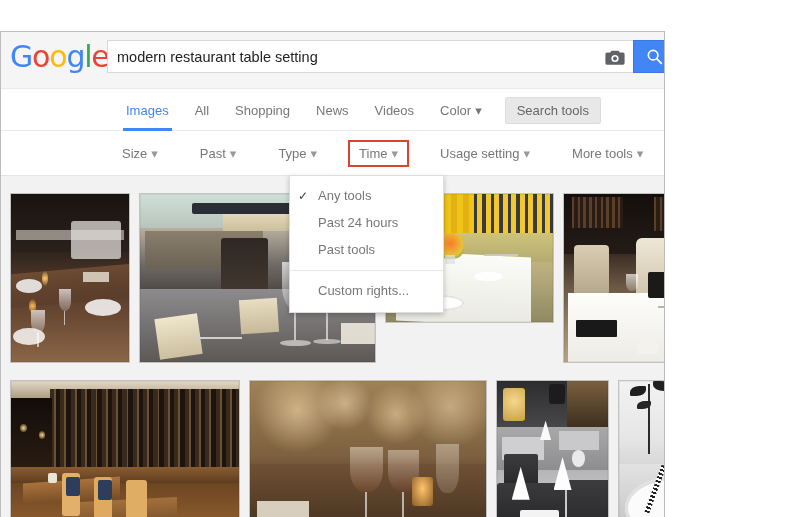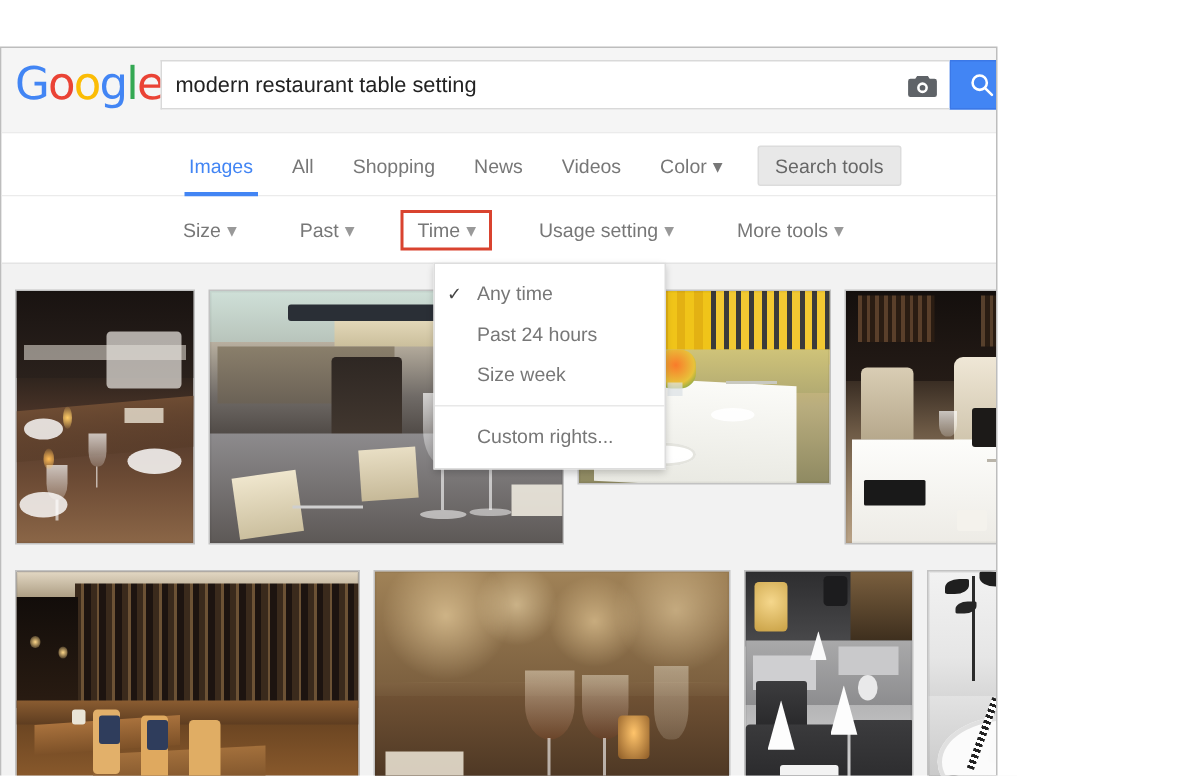--- a/index.html
+++ b/index.html
@@ -195,20 +195,21 @@
           <span class="caret">▾</span>
         </div>
         <div class="tools-btn">Search tools</div>
       </div>
   </div>
 
   <div class="filter-band">
     <div class="filter-inner" id="filter-inner">
         <div class="filter-item"><span>Size</span><span class="caret">▾</span></div>
         <div class="filter-item"><span>Past</span><span class="caret">▾</span></div>
+        <div class="filter-item"><span>Type</span><span class="caret">▾</span></div>
         <div class="filter-item highlighted" style="border-color: rgb(217, 67, 47);"><span>Time</span><span class="caret">▾</span></div>
         <div class="filter-item"><span>Usage setting</span><span class="caret">▾</span></div>
         <div class="filter-item"><span>More tools</span><span class="caret">▾</span></div>
       </div>
   </div>
 
   <div class="results">
     <div class="row row1" id="row1">
         <div class="thumb" title="dark-restaurant-long-wood-table-set" style="width: 120px; height: 170px;">
           <div class="ph">
@@ -375,20 +376,20 @@
     <div class="blk" style="left:39.6px;top:49.5px;width:25.080000000000002px;height:49.5px;background:rgba(255,255,255,.55);border-radius:3px"></div>
     <div class="blk" style="left:43.56px;top:85.8px;width:14.52px;height:13.200000000000001px;background:#b9d98f;border-radius:2px"></div>
     <div class="blk" style="left:36.96px;top:141.9px;width:16.5px;height:13.200000000000001px;background:#b6d98d;border-radius:30%"></div>
     <div class="blk" style="left:6.6000000000000005px;top:148.5px;width:33px;height:2px;background:rgba(255,255,255,.85)"></div>
           </div>
         </div>
       </div>
   </div>
 
   <div class="dropdown" id="time-dropdown">
-      <div class="dd-item"><span class="dd-check">✓</span><span>Any time</span></div>
+      <div class="dd-item"><span class="dd-check">✓</span><span>Any tools</span></div>
       <div class="dd-item"><span>Past 24 hours</span></div>
-      <div class="dd-item"><span>Size week</span></div>
+      <div class="dd-item"><span>Past tools</span></div>
       <div class="dd-sep"></div>
       <div class="dd-item"><span>Custom rights...</span></div>
     </div>
 
 </div>
 
 </body></html>

